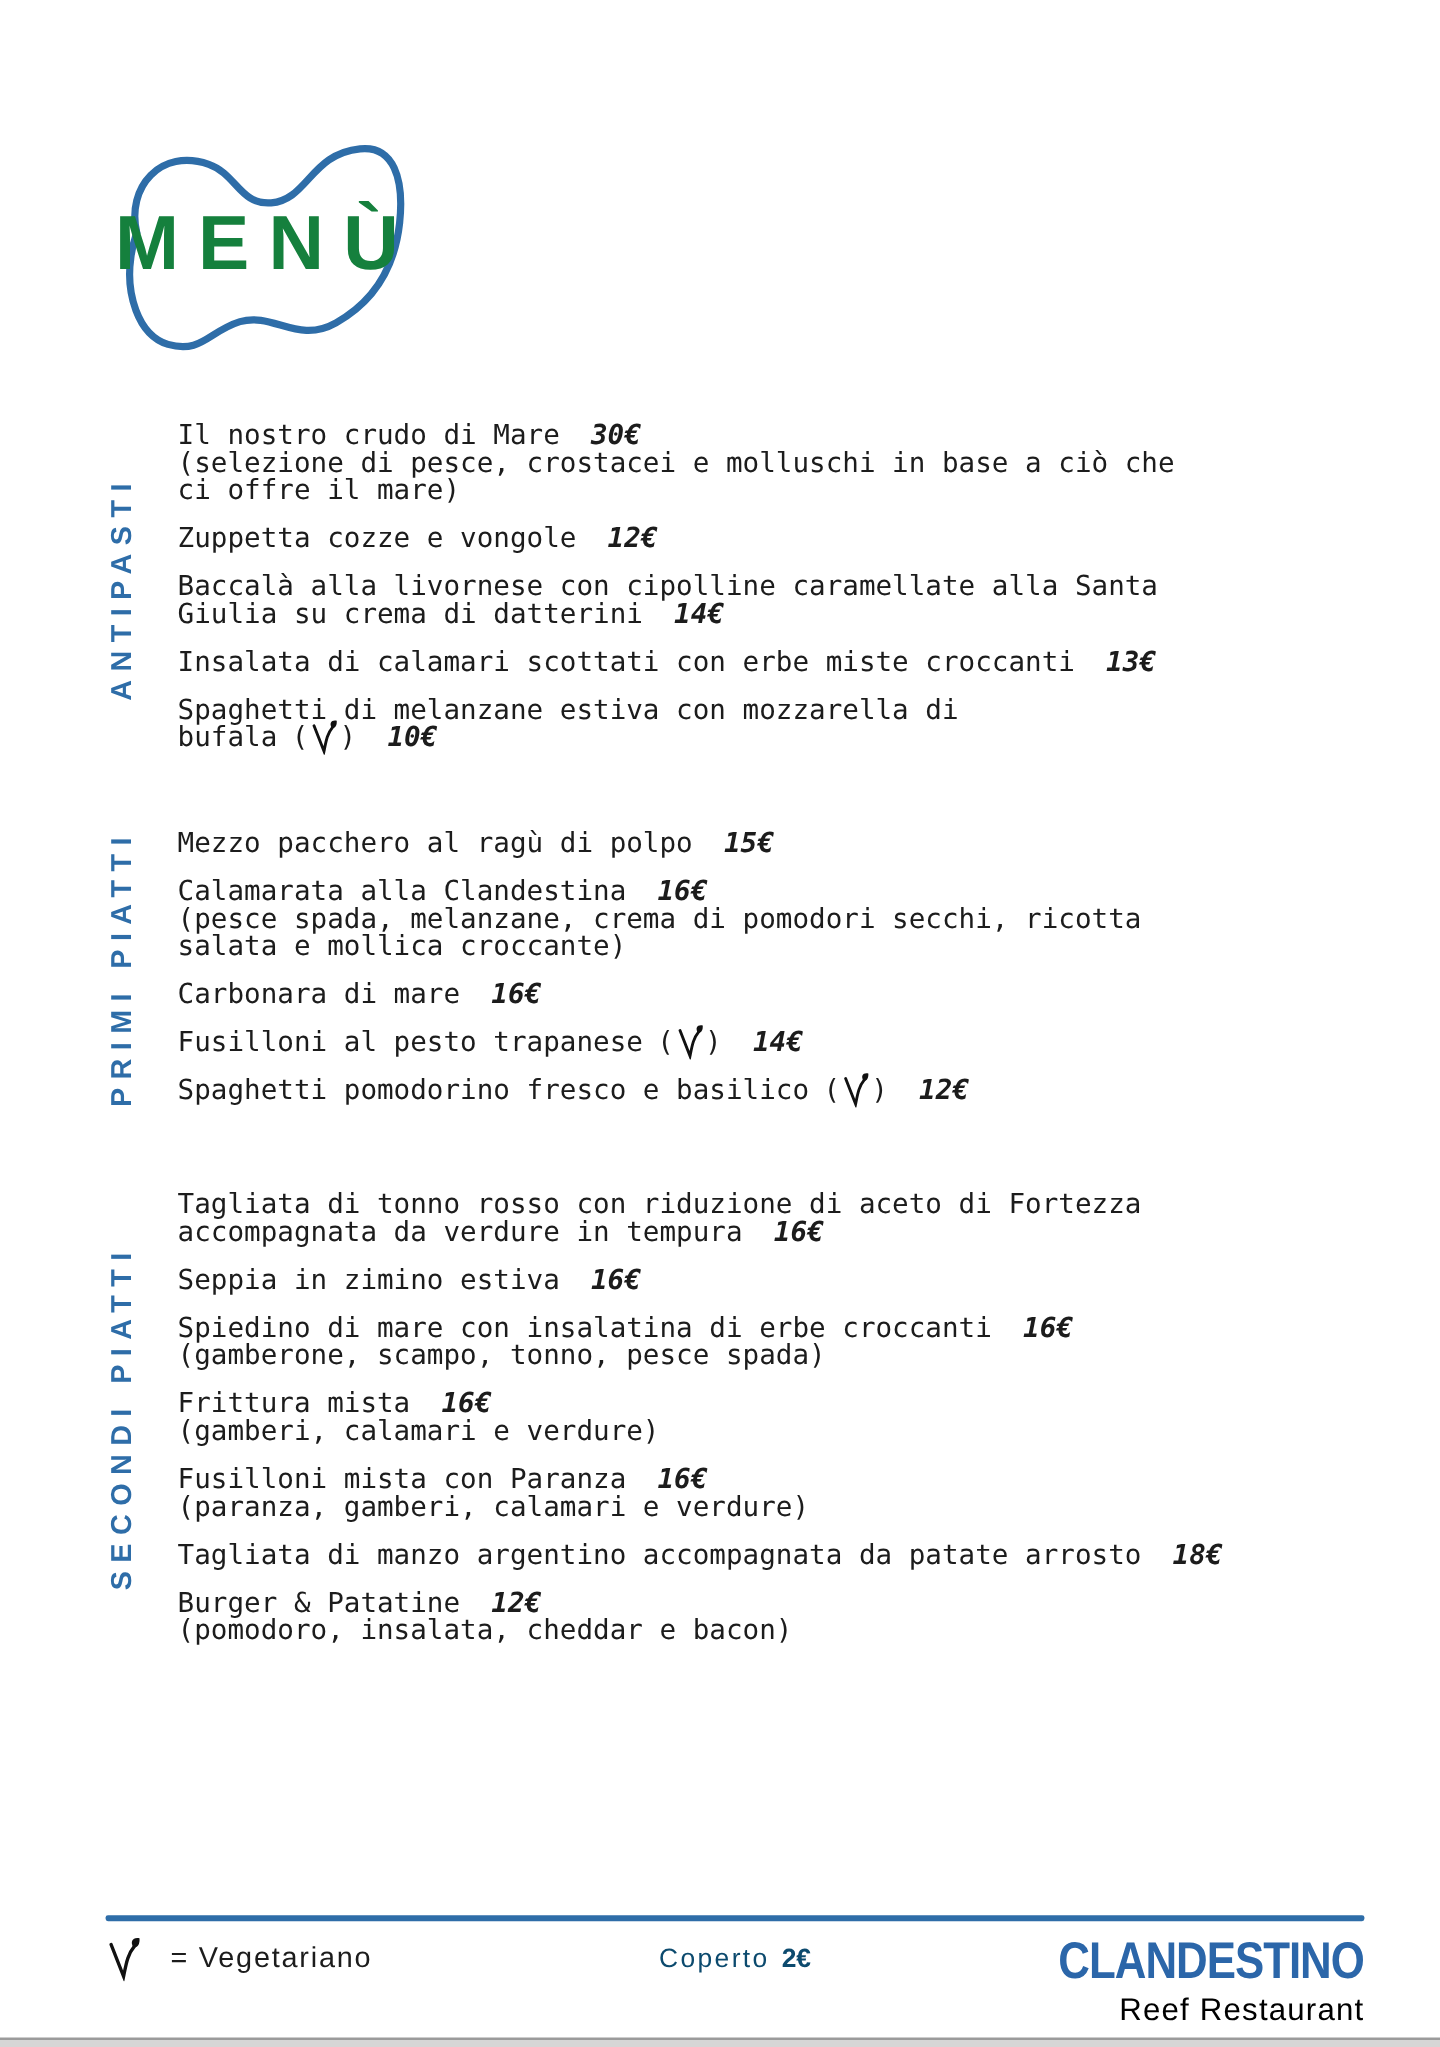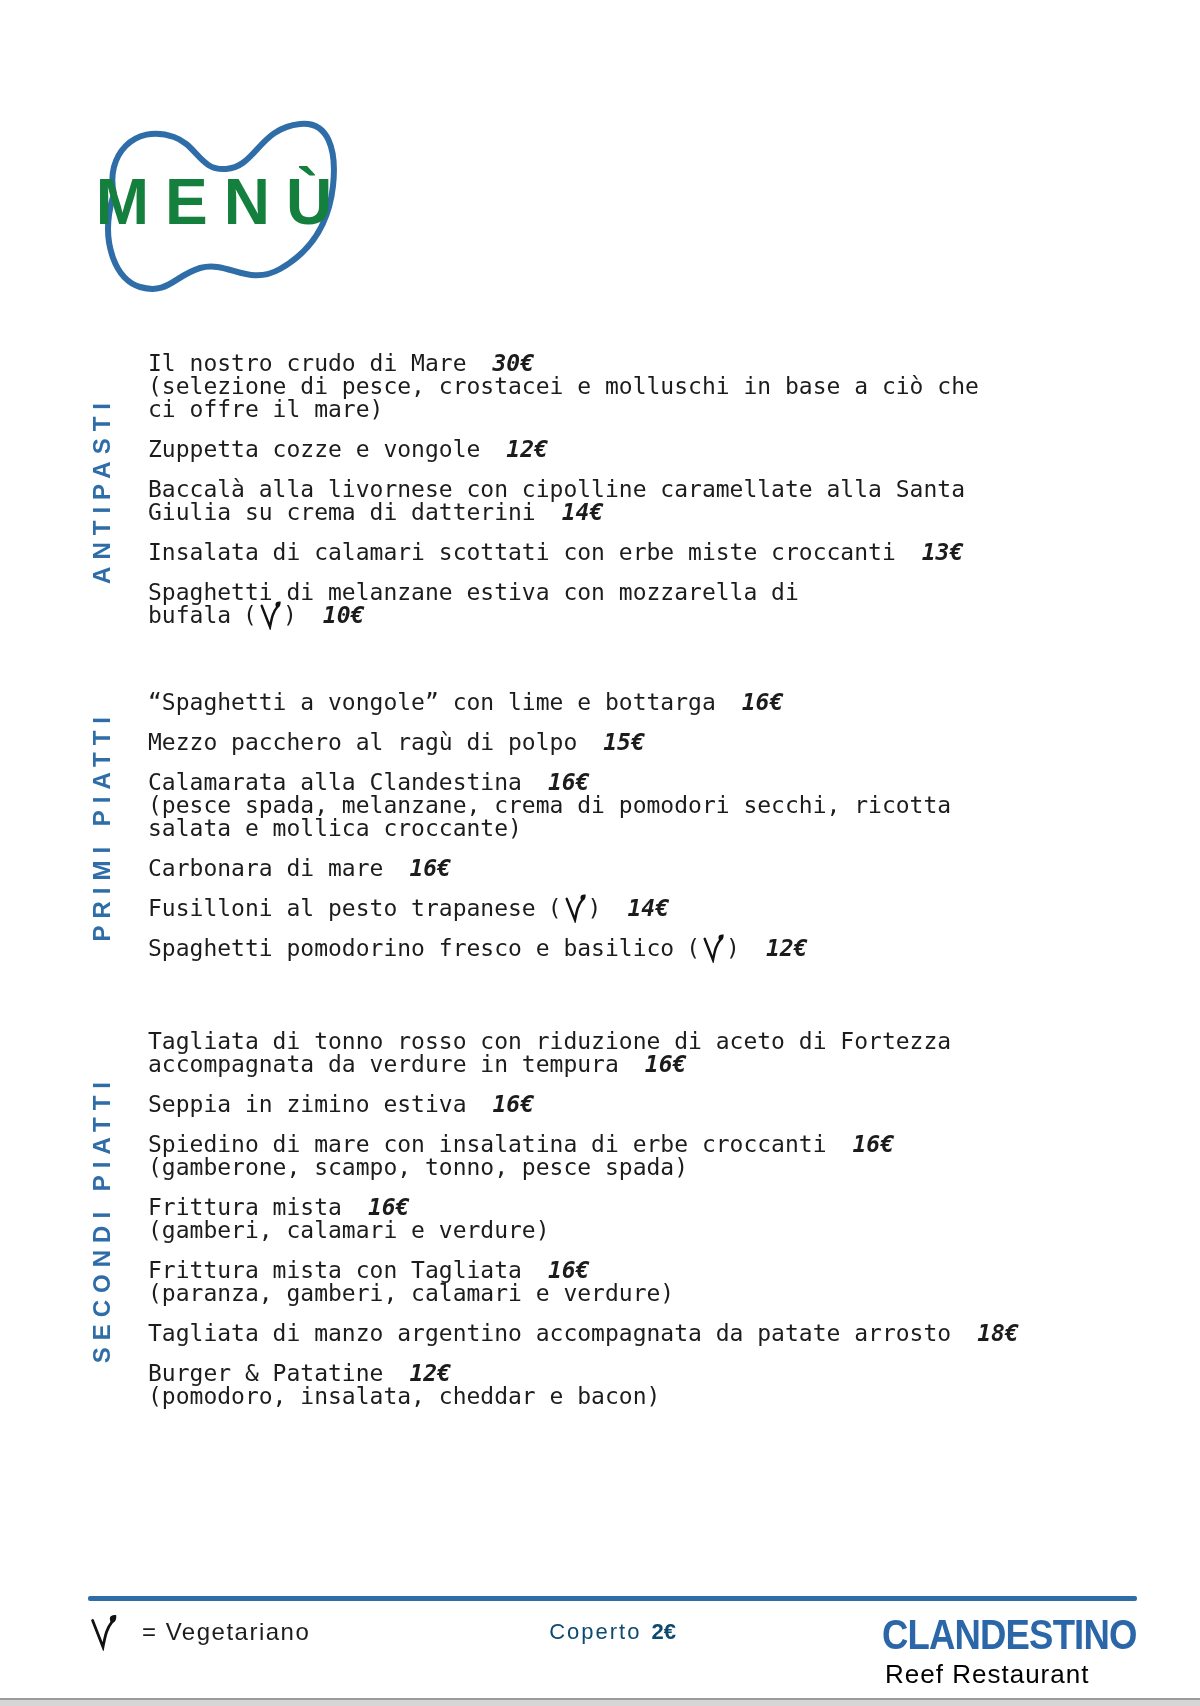--- a/index.html
+++ b/index.html
@@ -37,21 +37,21 @@
   .footer{position:absolute;left:88px;top:1596px;width:1049px;
           font-family:"Liberation Sans",sans-serif;}
   .rule{height:5px;background:#2e6da8;border-radius:2px;}
   .frow{display:flex;align-items:flex-start;margin-top:12px;}
   .fcell{flex:1;}
   .legend{display:flex;align-items:center;gap:24px;font-size:24px;letter-spacing:1.5px;color:#1c1c1c;}
   .legend-icon{width:30px;height:38px;}
   .coperto{text-align:center;font-size:22px;letter-spacing:2px;color:#0c4a6e;padding-top:6px;}
   .coperto .cop-price{font-weight:700;margin-left:10px;letter-spacing:0;}
   .brand-cell{text-align:right;}
-  .brand-box{display:inline-block;text-align:center;}
+  .brand-box{display:inline-block;text-align:right;}
   .brand{font-weight:700;font-size:43px;line-height:1;color:#2b66a9;
          transform:scaleX(.85);transform-origin:right;letter-spacing:-1px;}
   .brand-sub{font-size:26px;color:#000000;letter-spacing:1px;margin-top:3px;}
 
   .bottom-edge{position:absolute;left:0;right:0;bottom:0;height:6px;
                background:#d6d6d6;border-top:2px solid #9b9b9b;}
 </style>
 </head>
 <body>
 
@@ -97,23 +97,20 @@
         </div>
       </div>
     </div>
 
     <div class="section section-b">
       <div class="rail">
         <div class="rail-label">PRIMI PIATTI</div>
       </div>
       <div class="items">
         <div class="item">
-          <span class="nm">“Spaghetti a vongole” con lime e bottarga</span><span class="price">16€</span>
-        </div>
-        <div class="item">
           <span class="nm">Mezzo pacchero al ragù di polpo</span><span class="price">15€</span>
         </div>
         <div class="item">
           <span class="nm">Calamarata alla Clandestina</span><span class="price">16€</span>
           <div class="desc">(pesce spada, melanzane, crema di pomodori secchi, ricotta
 salata e mollica croccante)</div>
         </div>
         <div class="item">
           <span class="nm">Carbonara di mare</span><span class="price">16€</span>
         </div>
@@ -146,21 +143,21 @@
         </div>
         <div class="item">
           <span class="nm">Spiedino di mare con insalatina di erbe croccanti</span><span class="price">16€</span>
           <div class="desc">(gamberone, scampo, tonno, pesce spada)</div>
         </div>
         <div class="item">
           <span class="nm">Frittura mista</span><span class="price">16€</span>
           <div class="desc">(gamberi, calamari e verdure)</div>
         </div>
         <div class="item">
-          <span class="nm">Frittura mista con Tagliata</span><span class="price">16€</span>
+          <span class="nm">Fusilloni mista con Paranza</span><span class="price">16€</span>
           <div class="desc">(paranza, gamberi, calamari e verdure)</div>
         </div>
         <div class="item">
           <span class="nm">Tagliata di manzo argentino accompagnata da patate arrosto</span><span class="price">18€</span>
         </div>
         <div class="item">
           <span class="nm">Burger &amp; Patatine</span><span class="price">12€</span>
           <div class="desc">(pomodoro, insalata, cheddar e bacon)</div>
         </div>
       </div>

